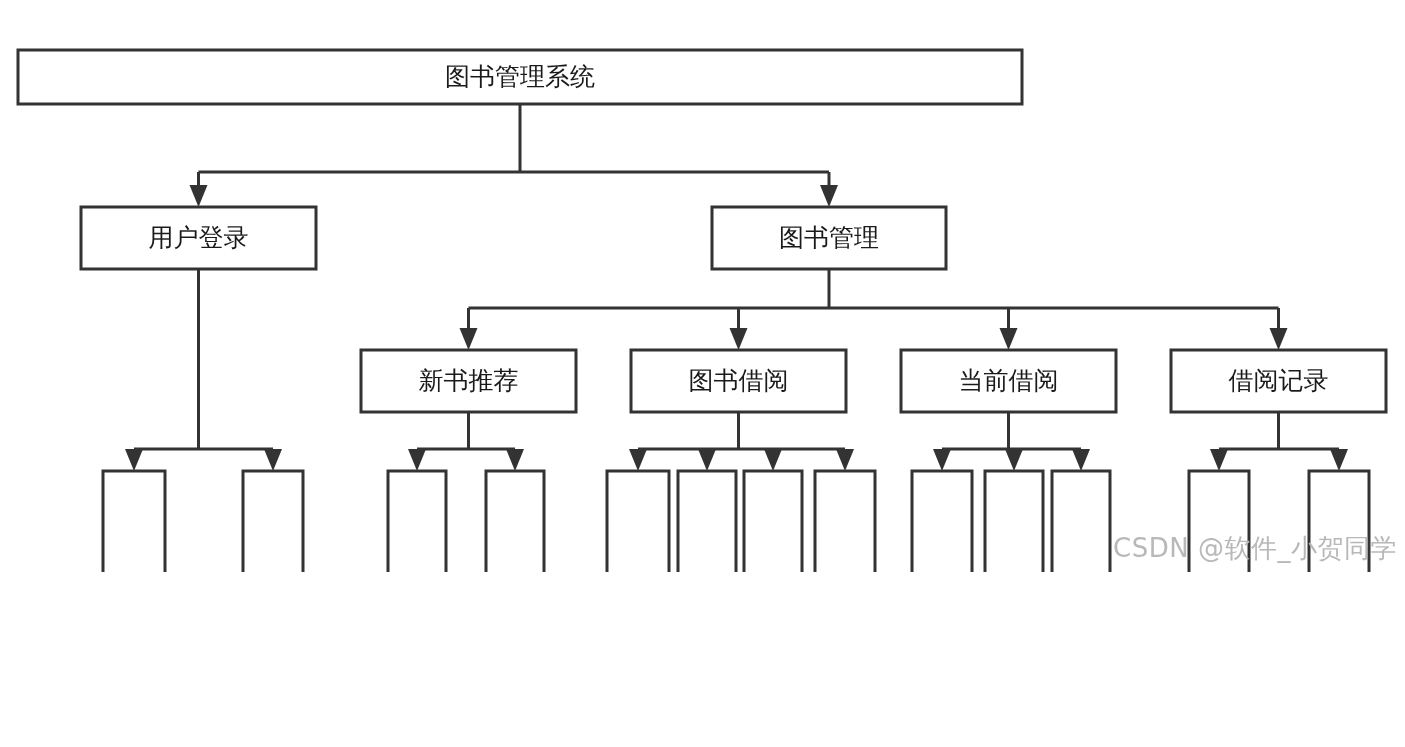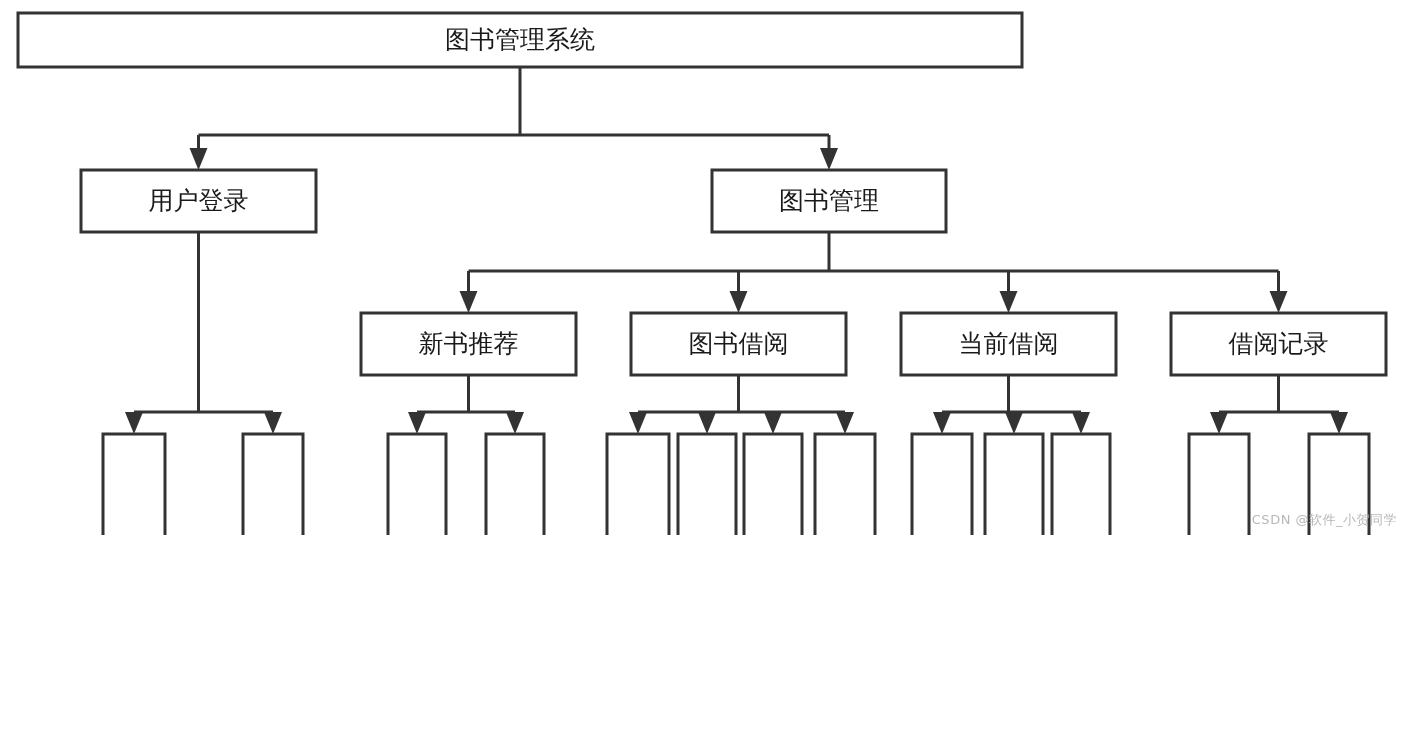--- a/index.html
+++ b/index.html
@@ -9,20 +9,21 @@
   }
   body {
     font-family: "DejaVu Sans", "Liberation Sans", sans-serif;
   }
   #canvas {
     position: relative;
     width: 1405px;
     height: 535px;
     background: #ffffff;
     overflow: hidden;
+    margin-top: 37px;
   }
   svg.diagram {
     position: absolute;
     left: 0;
     top: 0;
     width: 1405px;
     height: 747px;
   }
   .node-box {
     fill: #ffffff;
@@ -56,21 +57,21 @@
     letter-spacing: 2px;
     text-align: left;
     white-space: nowrap;
     pointer-events: none;
   }
   .watermark {
     position: absolute;
     right: 8px;
     bottom: 6px;
     font-family: "DejaVu Sans", "Liberation Sans", sans-serif;
-    font-size: 13px;
+    font-size: 26px;
     color: #b8b8b8;
     letter-spacing: 0.5px;
     white-space: nowrap;
   }
 </style>
 </head>
 <body>
 
 <div id="canvas">
 

